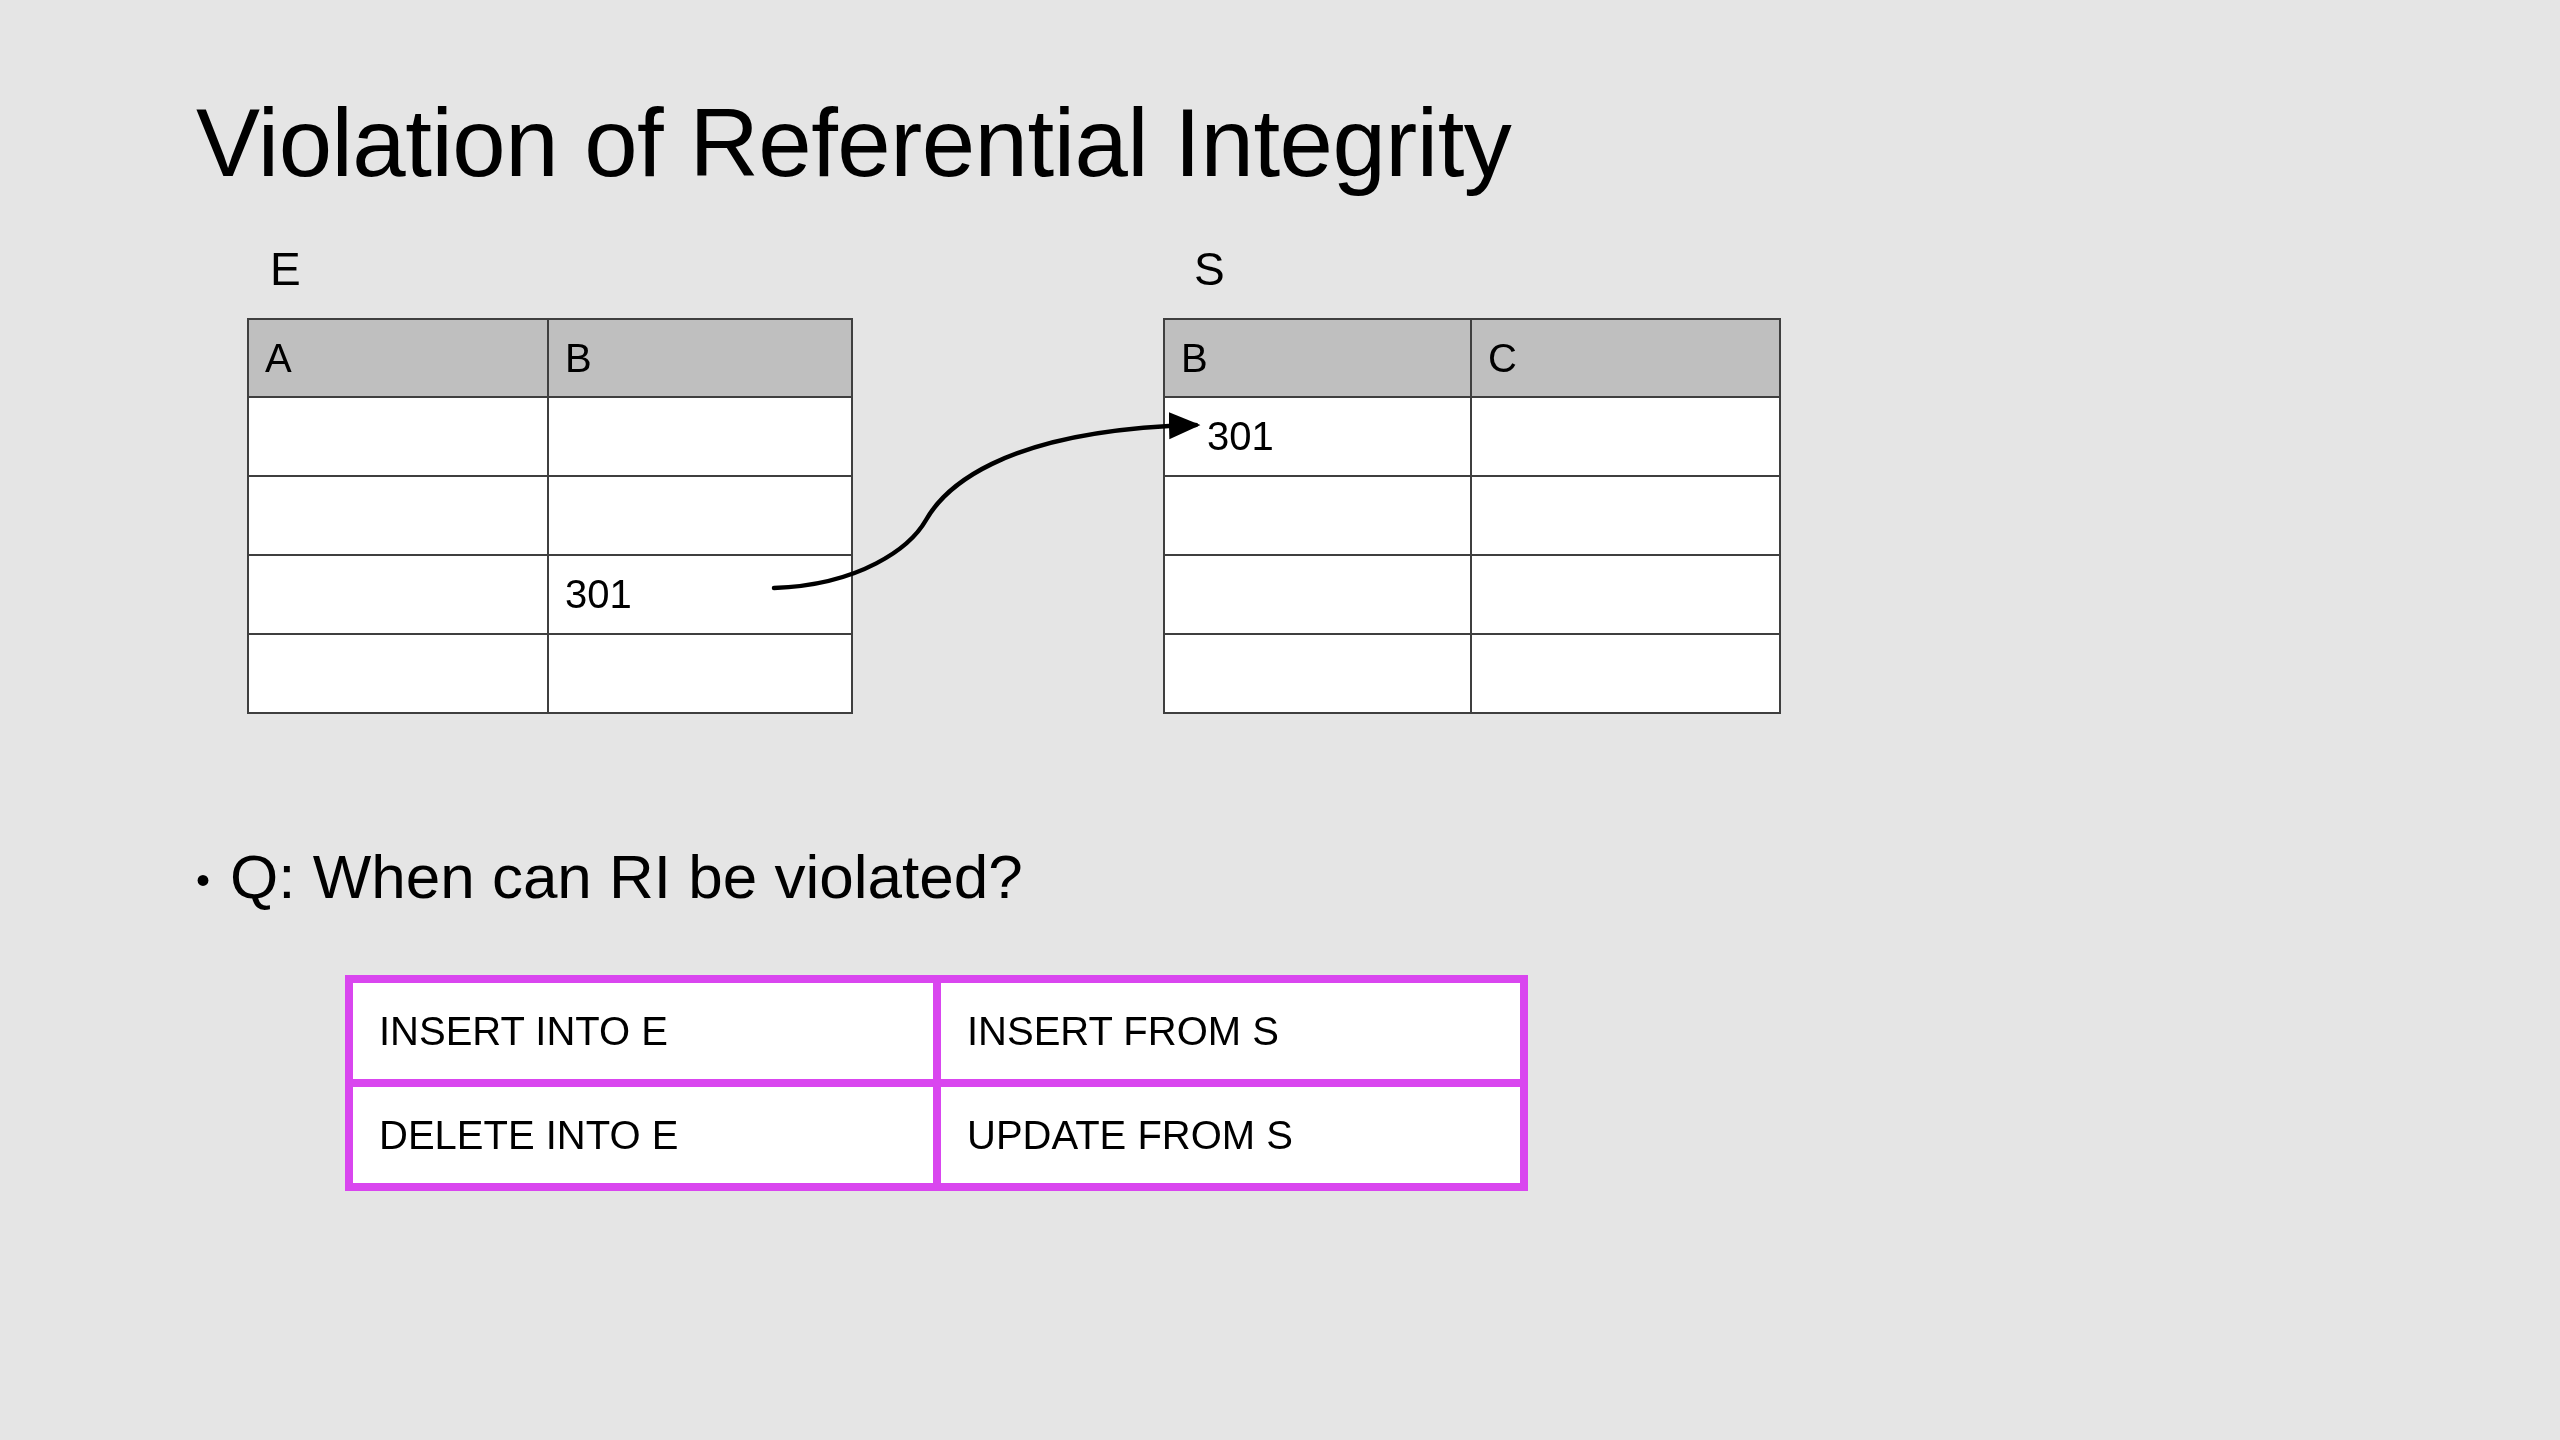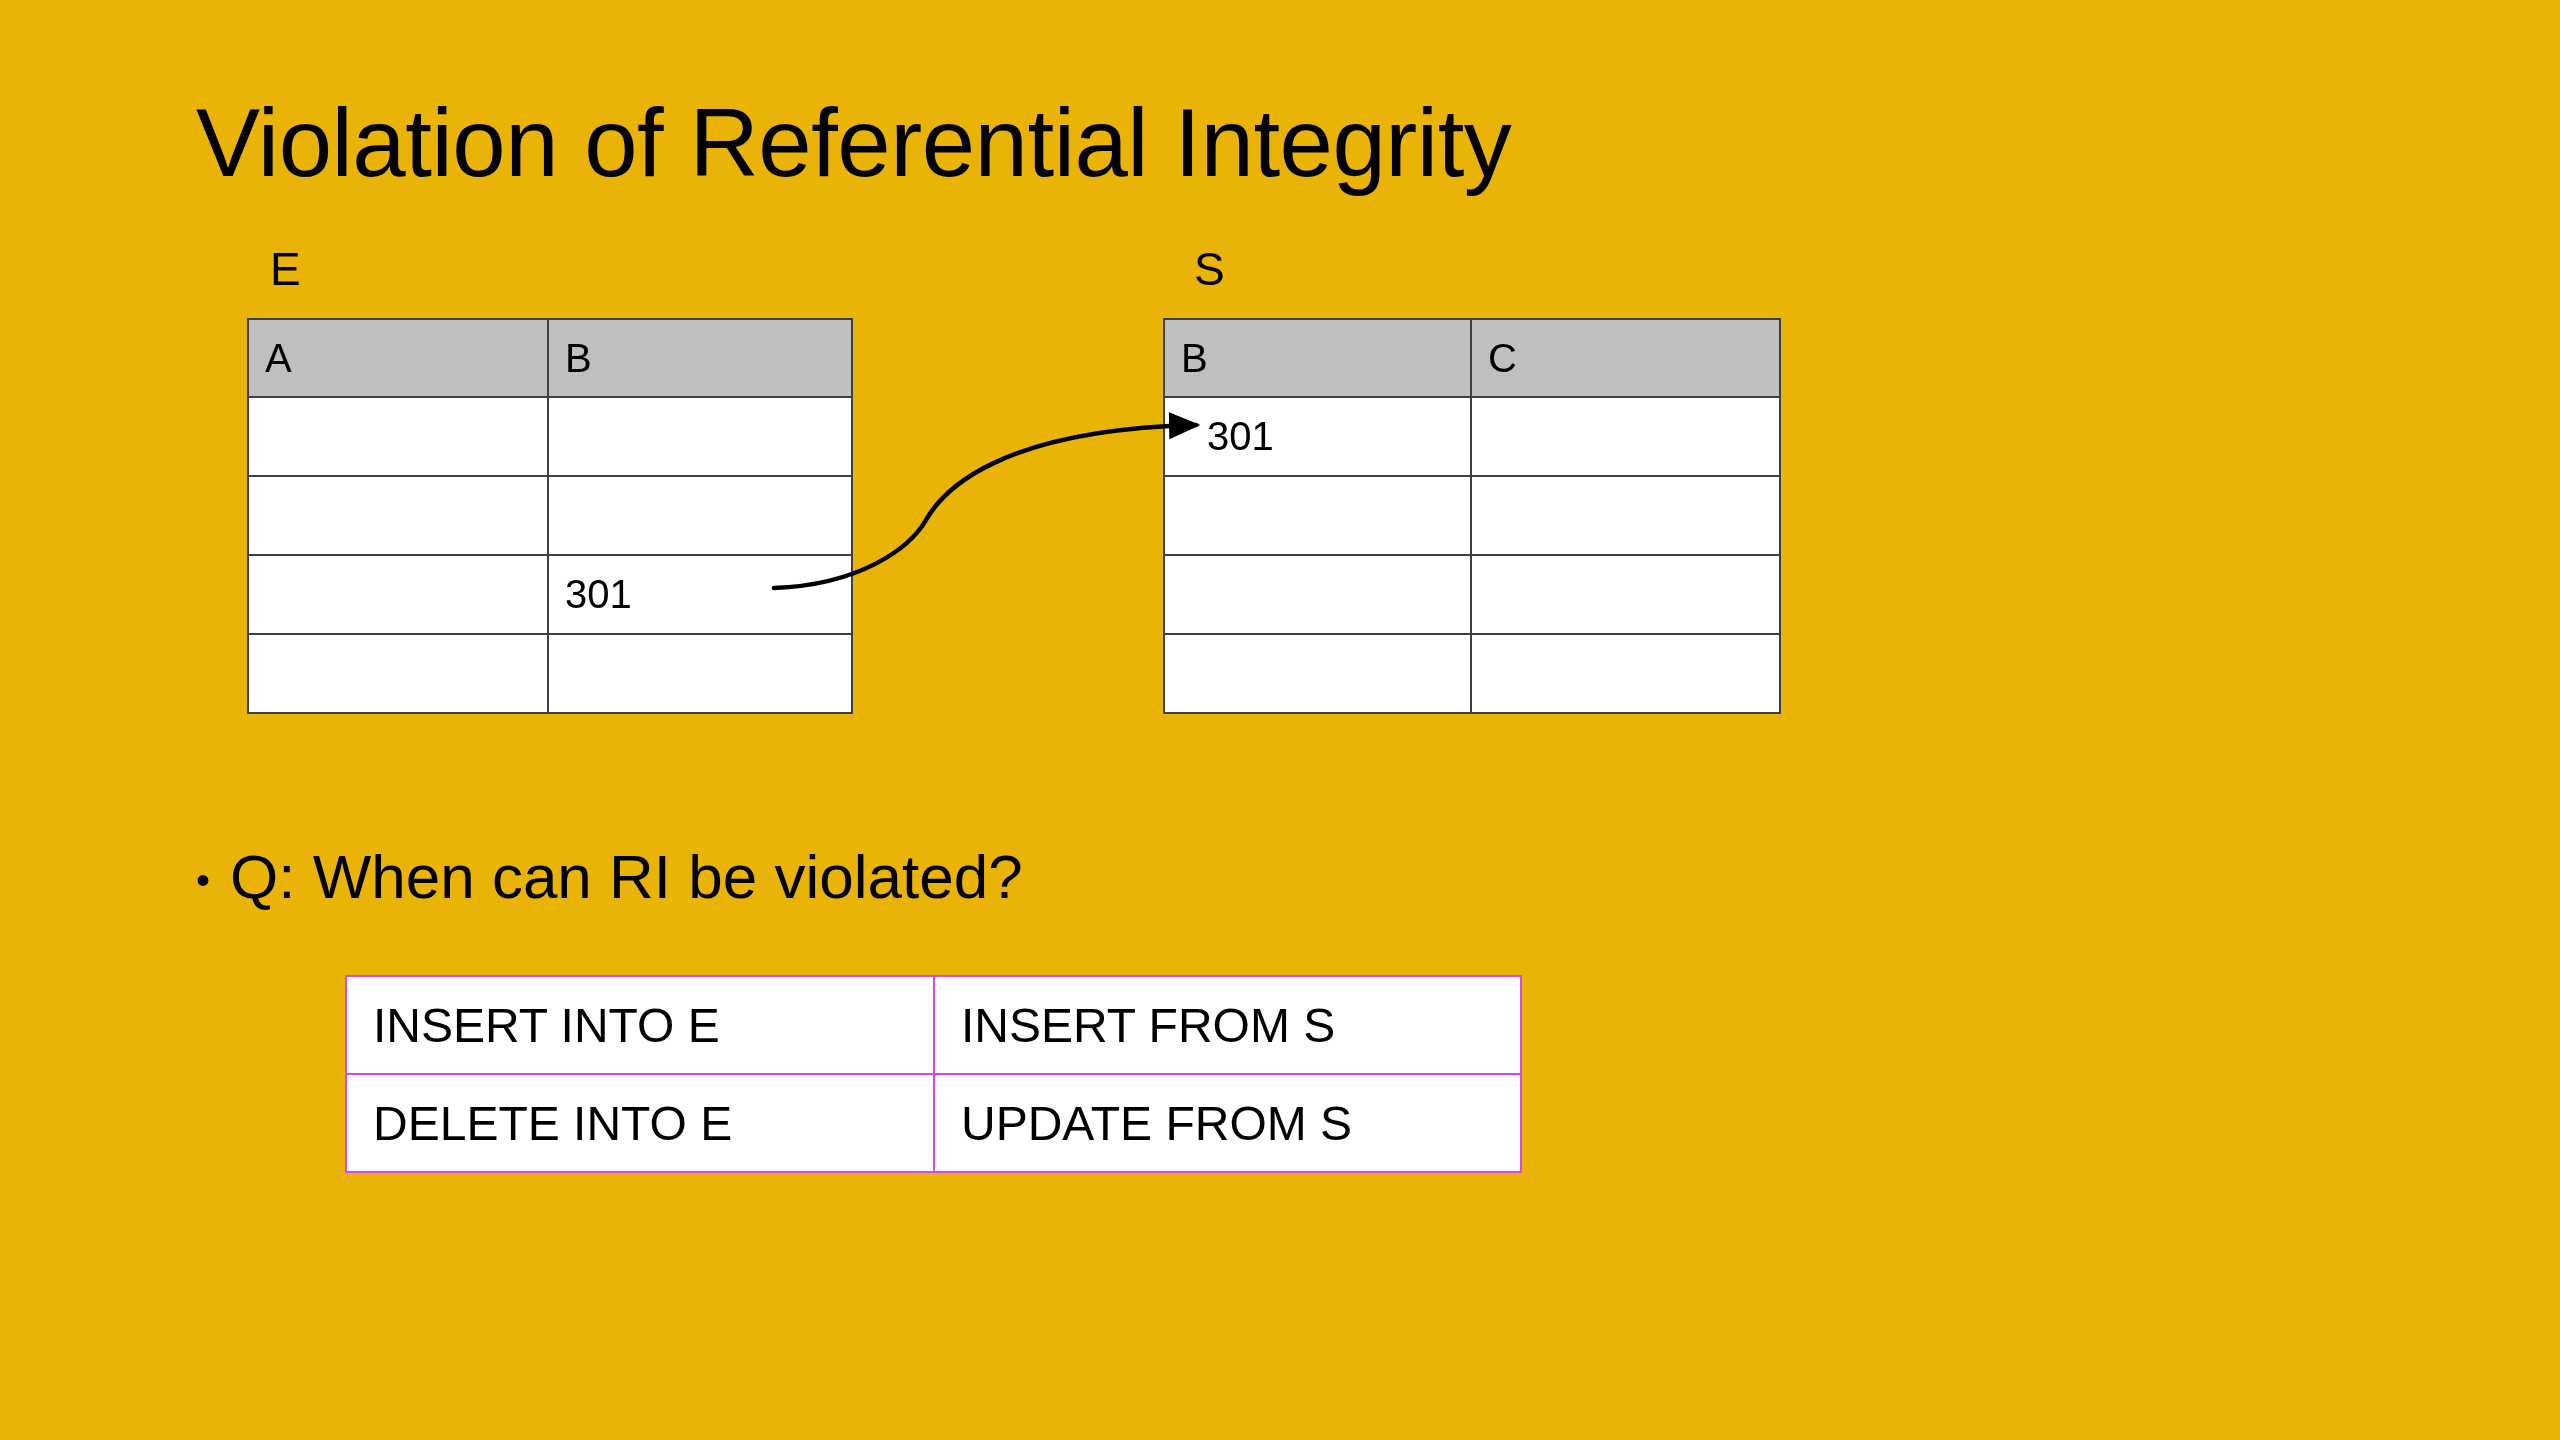--- a/index.html
+++ b/index.html
@@ -16,21 +16,21 @@
     font-family: "Liberation Sans", sans-serif;
     color: #000000;
     -webkit-font-smoothing: antialiased;
   }
 
   .slide {
     position: absolute;
     left: 0; top: 0;
     width: 2560px;
     height: 1440px;
-    background: #eab308;
+    background: #e5e5e5;
   }
 
   
   .slide-title {
     position: absolute;
     left: 196px;
     top: 88px;
     width: 2000px;
     font-size: 96px;
     font-weight: 400;
@@ -118,24 +118,24 @@
     left: 345px;
     top: 975px;
     width: 1175px;
     border-collapse: collapse;
     table-layout: fixed;
     background: #ffffff;
   }
   #table-ops col.c1 { width: 588px; }
   #table-ops col.c2 { width: 587px; }
   #table-ops td {
-    border: 2px solid #d946ef;
+    border: 8px solid #d946ef;
     height: 96px;
     padding: 0 0 0 26px;
-    font-size: 48px;
+    font-size: 40px;
     font-weight: 400;
     vertical-align: middle;
     color: #000000;
     background: #ffffff;
   }
 </style>
 </head>
 <body>
 
 <div class="slide">

